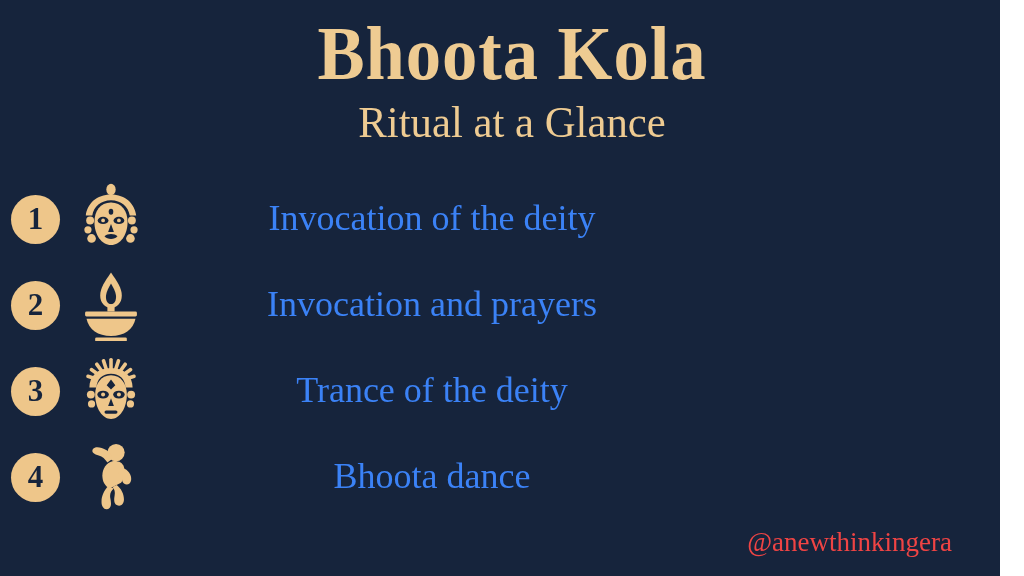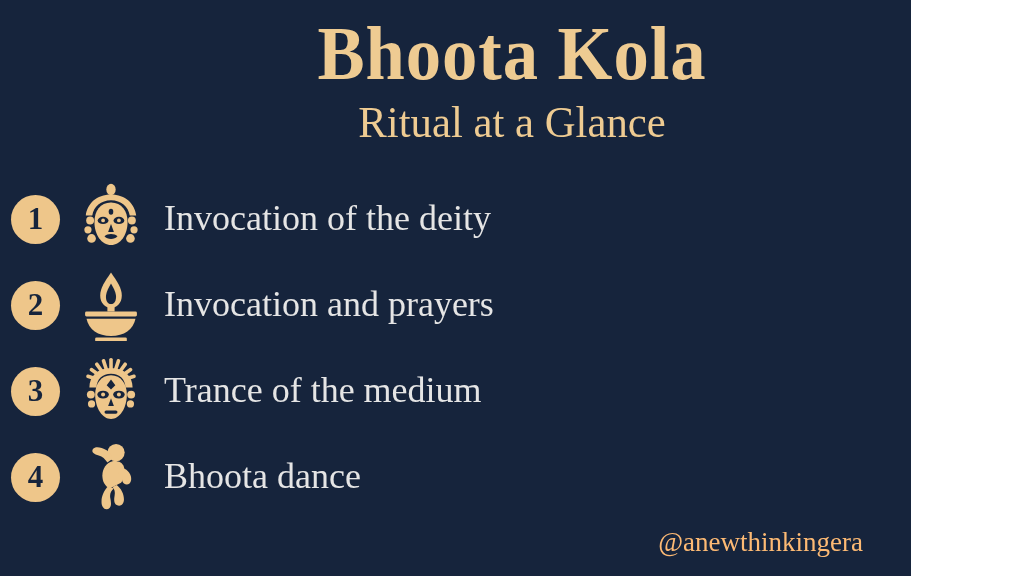--- a/index.html
+++ b/index.html
@@ -8,21 +8,21 @@
   }
   body {
     width: 1024px;
     height: 576px;
     overflow: hidden;
     font-family: "Liberation Serif", "DejaVu Serif", serif;
   }
 
   #poster {
     position: relative;
-    width: 911px;
+    width: 1000px;
     height: 576px;
     background: #16243c;
     box-sizing: border-box;
     overflow: hidden;
   }
 
   
   #header {
     position: absolute;
     left: 0;
@@ -111,33 +111,34 @@
     height: 72px;
   }
 
   .step-label {
     flex: 1 1 auto;
     margin-left: 10px;
     font-family: "Liberation Serif", "DejaVu Serif", serif;
     font-size: 36px;
     font-weight: 400;
     line-height: 1.1;
-    color: #e5e5e5;
-    white-space: nowrap;
+    color: #3b82f6;
+    white-space: nowrap;
+    text-align: center;
   }
 
   
   #watermark {
     position: absolute;
     right: 48px;
     bottom: 18px;
     font-family: "Liberation Serif", "DejaVu Serif", serif;
     font-size: 27px;
     font-weight: 400;
-    color: #fdba74;
+    color: #ef4444;
     white-space: nowrap;
     margin-top: 13px;
   }
 </style>
 </head>
 <body>
 
 <div id="poster">
 
   <div id="header">
@@ -243,21 +244,21 @@
           <ellipse cx="39" cy="55" rx="8" ry="5.5" fill="#16243c"></ellipse>
           <ellipse cx="61" cy="55" rx="8" ry="5.5" fill="#16243c"></ellipse>
           <ellipse cx="39" cy="55" rx="2.8" ry="2.8" fill="#eec68a"></ellipse>
           <ellipse cx="61" cy="55" rx="2.8" ry="2.8" fill="#eec68a"></ellipse>
 
           <path d="M50 60 L46 71 L54 71 Z" fill="#16243c"></path>
 
           <rect x="41" y="77" width="18" height="4.5" rx="2.2" fill="#16243c"></rect>
         </svg>
       </div>
-      <div class="step-label">Trance of the medium</div>
+      <div class="step-label">Trance of the deity</div>
     </div>
 
     <div class="step-row">
       <div class="step-badge">
         <span class="step-badge-num">4</span>
       </div>
       <div class="step-icon">
         <svg viewBox="0 0 100 100" xmlns="http://www.w3.org/2000/svg" fill="#eec68a">
 
           <circle cx="57" cy="16" r="12"></circle>

